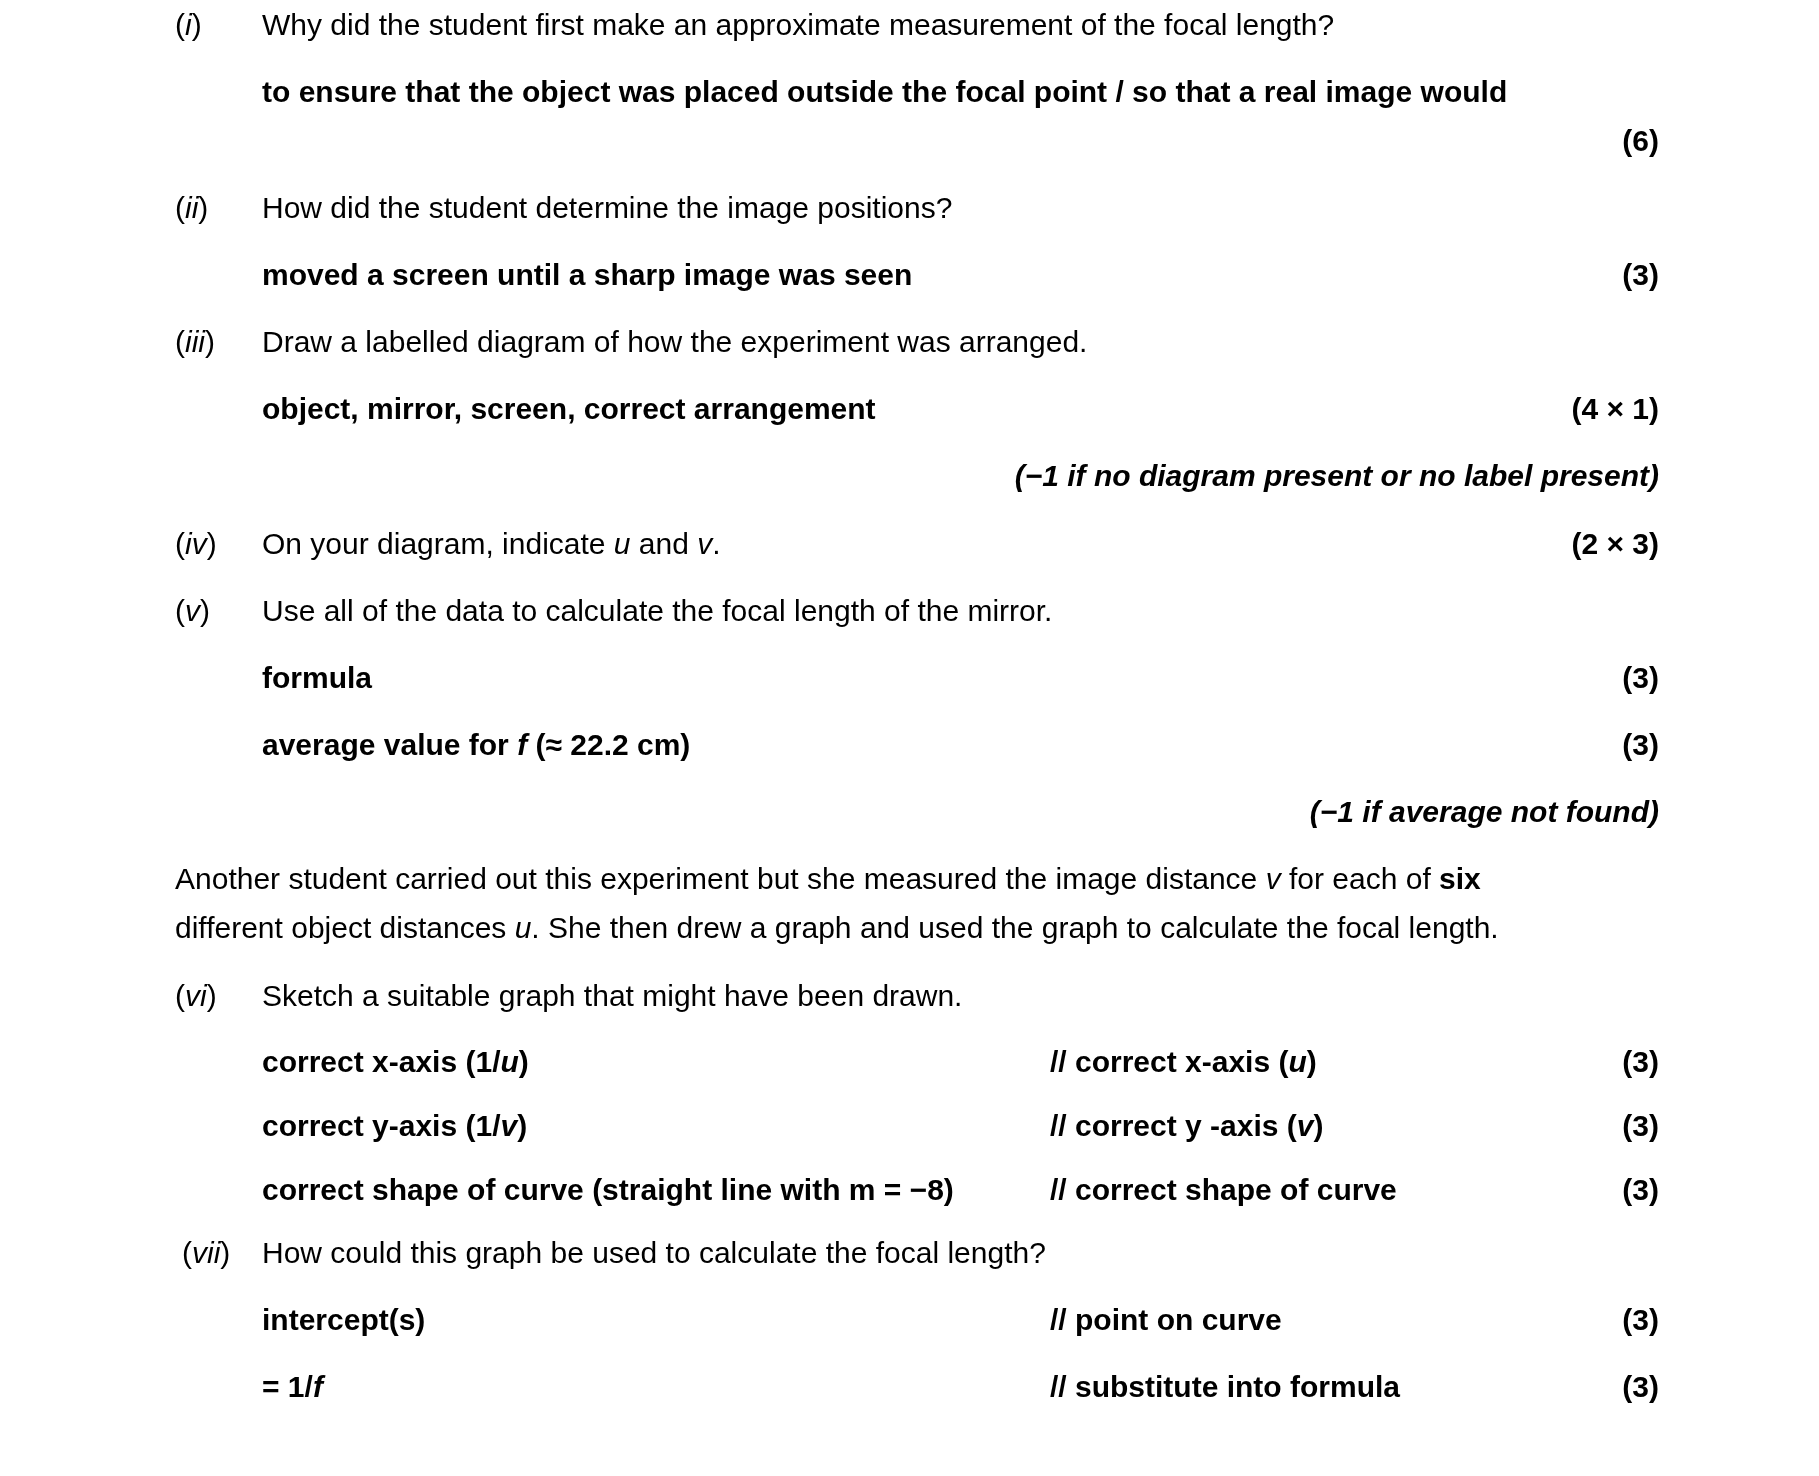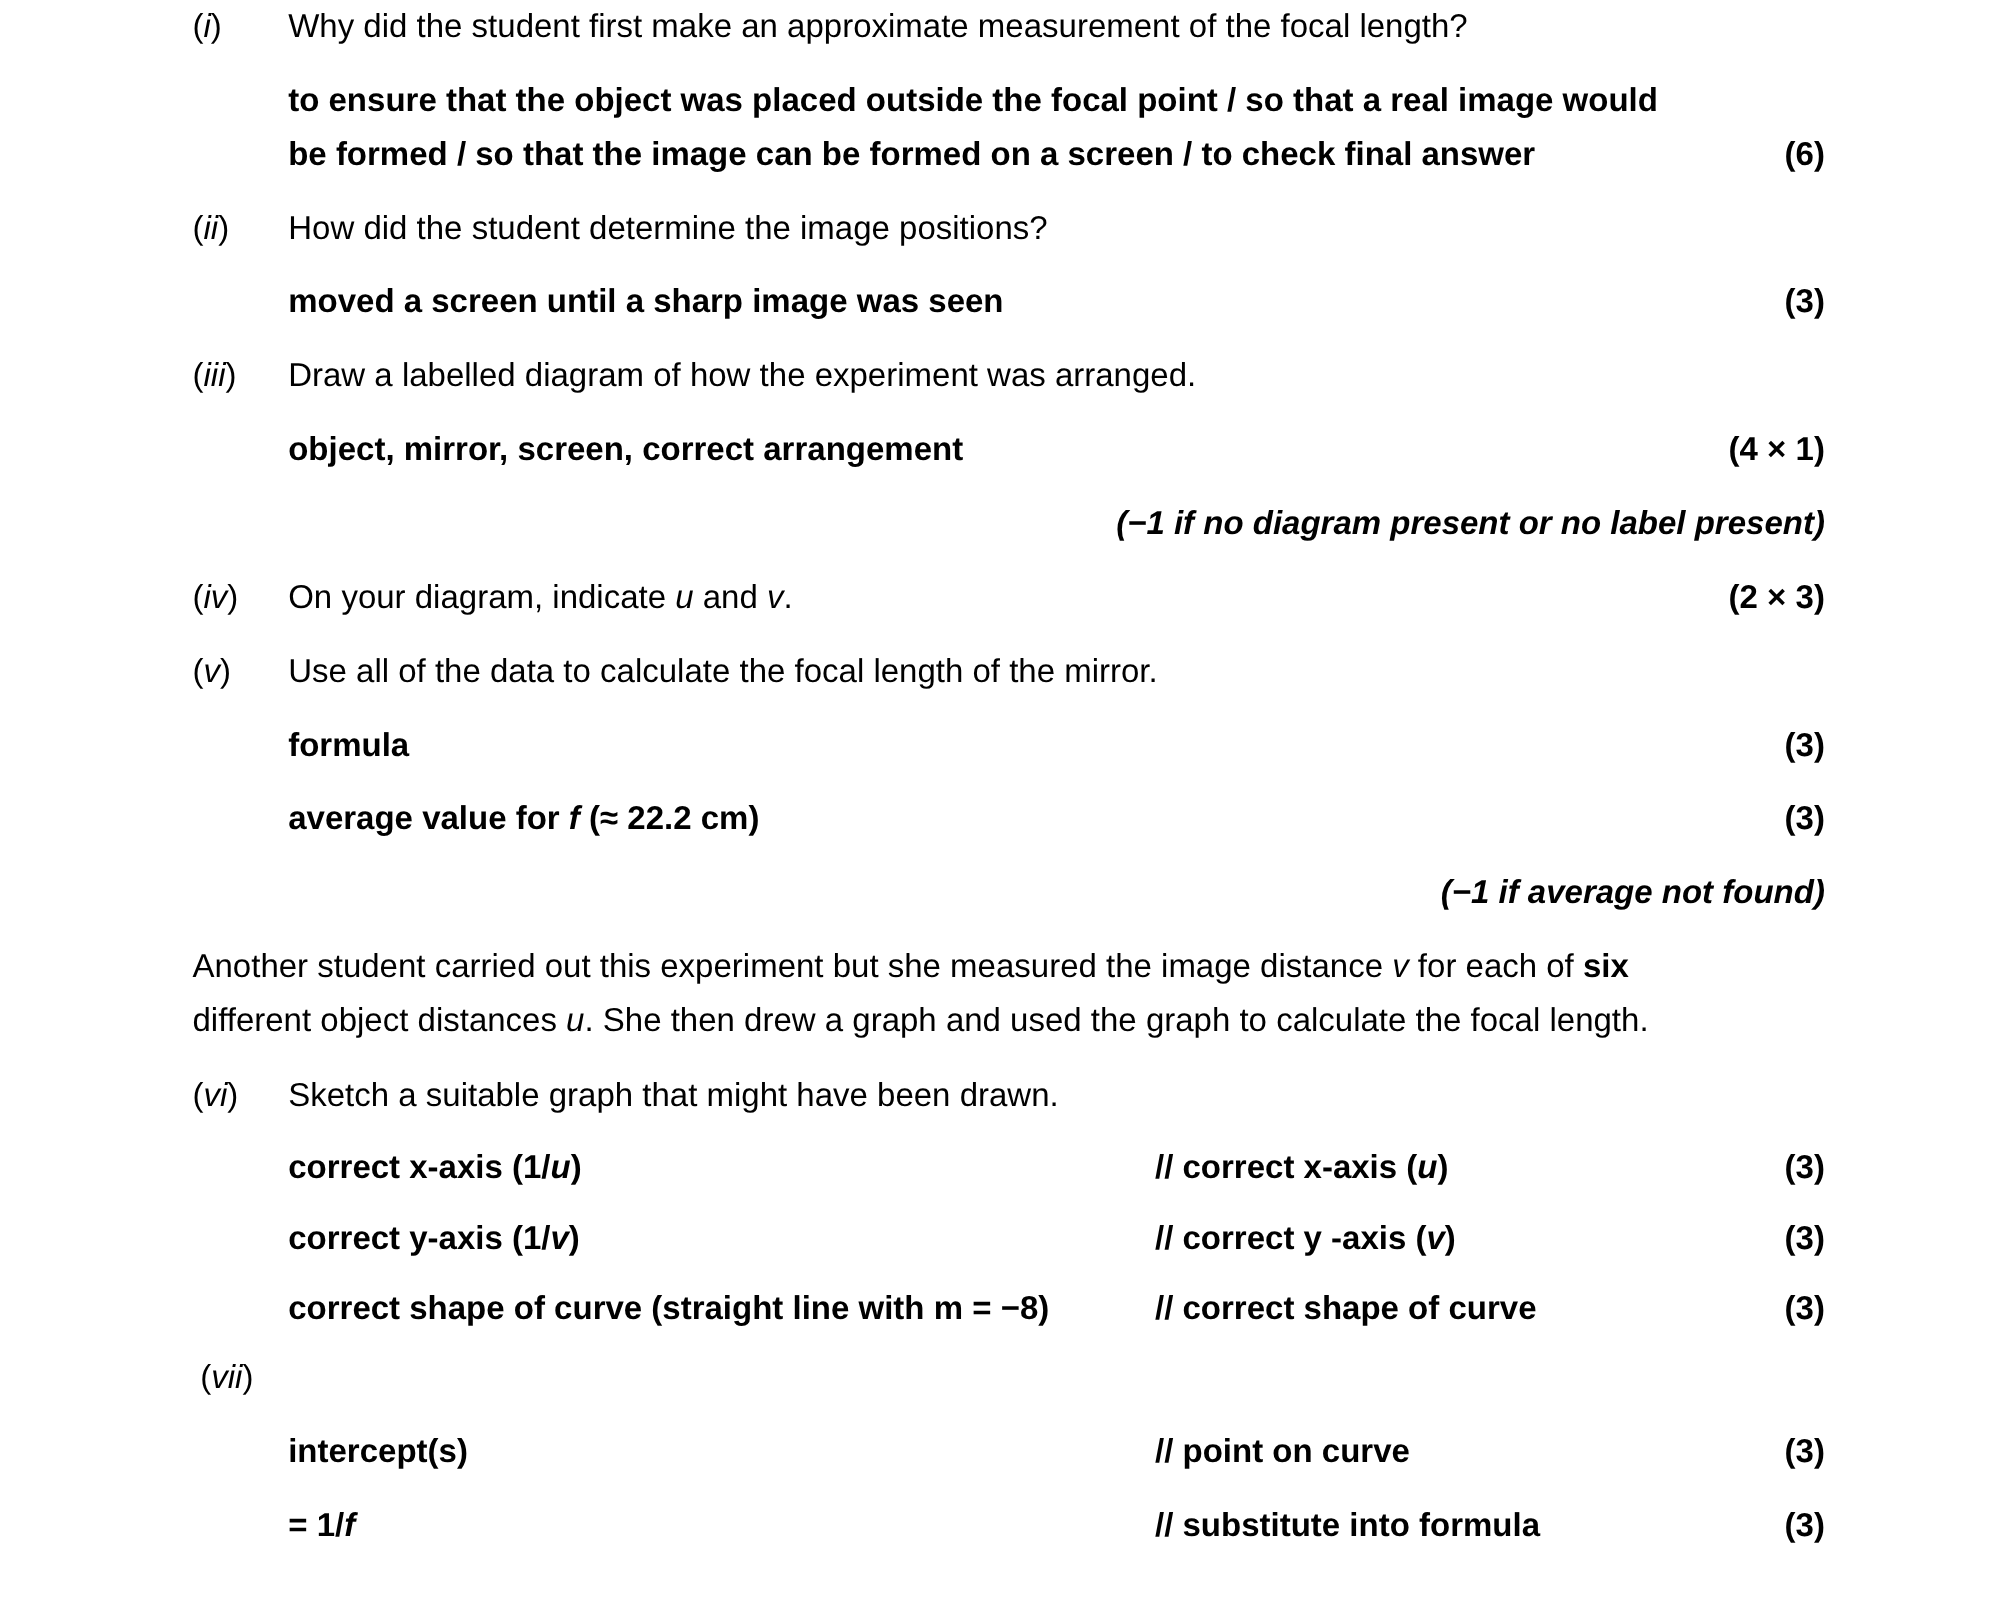--- a/index.html
+++ b/index.html
@@ -26,21 +26,20 @@
 <body>
 
 <div class="line" style="top:3px">
   <span class="num">(<span class="i">i</span>)</span>
   <span class="txt">Why did the student first make an approximate measurement of the focal length?</span>
 </div>
 <div class="line" style="top:70px">
   <span class="txt b">to ensure that the object was placed outside the focal point / so that a real image would</span>
 </div>
 <div class="line" style="top:119px">
-  <span class="txt b">be formed / so that the image can be formed on a screen / to check final answer</span>
   <span class="marks b">(6)</span>
 </div>
 
 <div class="line" style="top:186px">
   <span class="num">(<span class="i">ii</span>)</span>
   <span class="txt">How did the student determine the image positions?</span>
 </div>
 <div class="line" style="top:253px">
   <span class="txt b">moved a screen until a sharp image was seen</span>
   <span class="marks b">(3)</span>
@@ -102,20 +101,21 @@
   <span class="marks b">(3)</span>
 </div>
 <div class="line" style="top:1168px">
   <span class="txt b">correct shape of curve (straight line with m = −8)</span>
   <span class="mid b">// correct shape of curve</span>
   <span class="marks b">(3)</span>
 </div>
 
 <div class="line" style="top:1231px">
   <span class="num wide">(<span class="i">vii</span>)</span>
+  <span class="txt">How could this graph be used to calculate the focal length?</span>
 </div>
 <div class="line" style="top:1298px">
   <span class="txt b">intercept(s)</span>
   <span class="mid b">// point on curve</span>
   <span class="marks b">(3)</span>
 </div>
 <div class="line" style="top:1365px">
   <span class="txt b"><span>= 1/</span><span class="bi">f</span></span>
   <span class="mid b">// substitute into formula</span>
   <span class="marks b">(3)</span>

